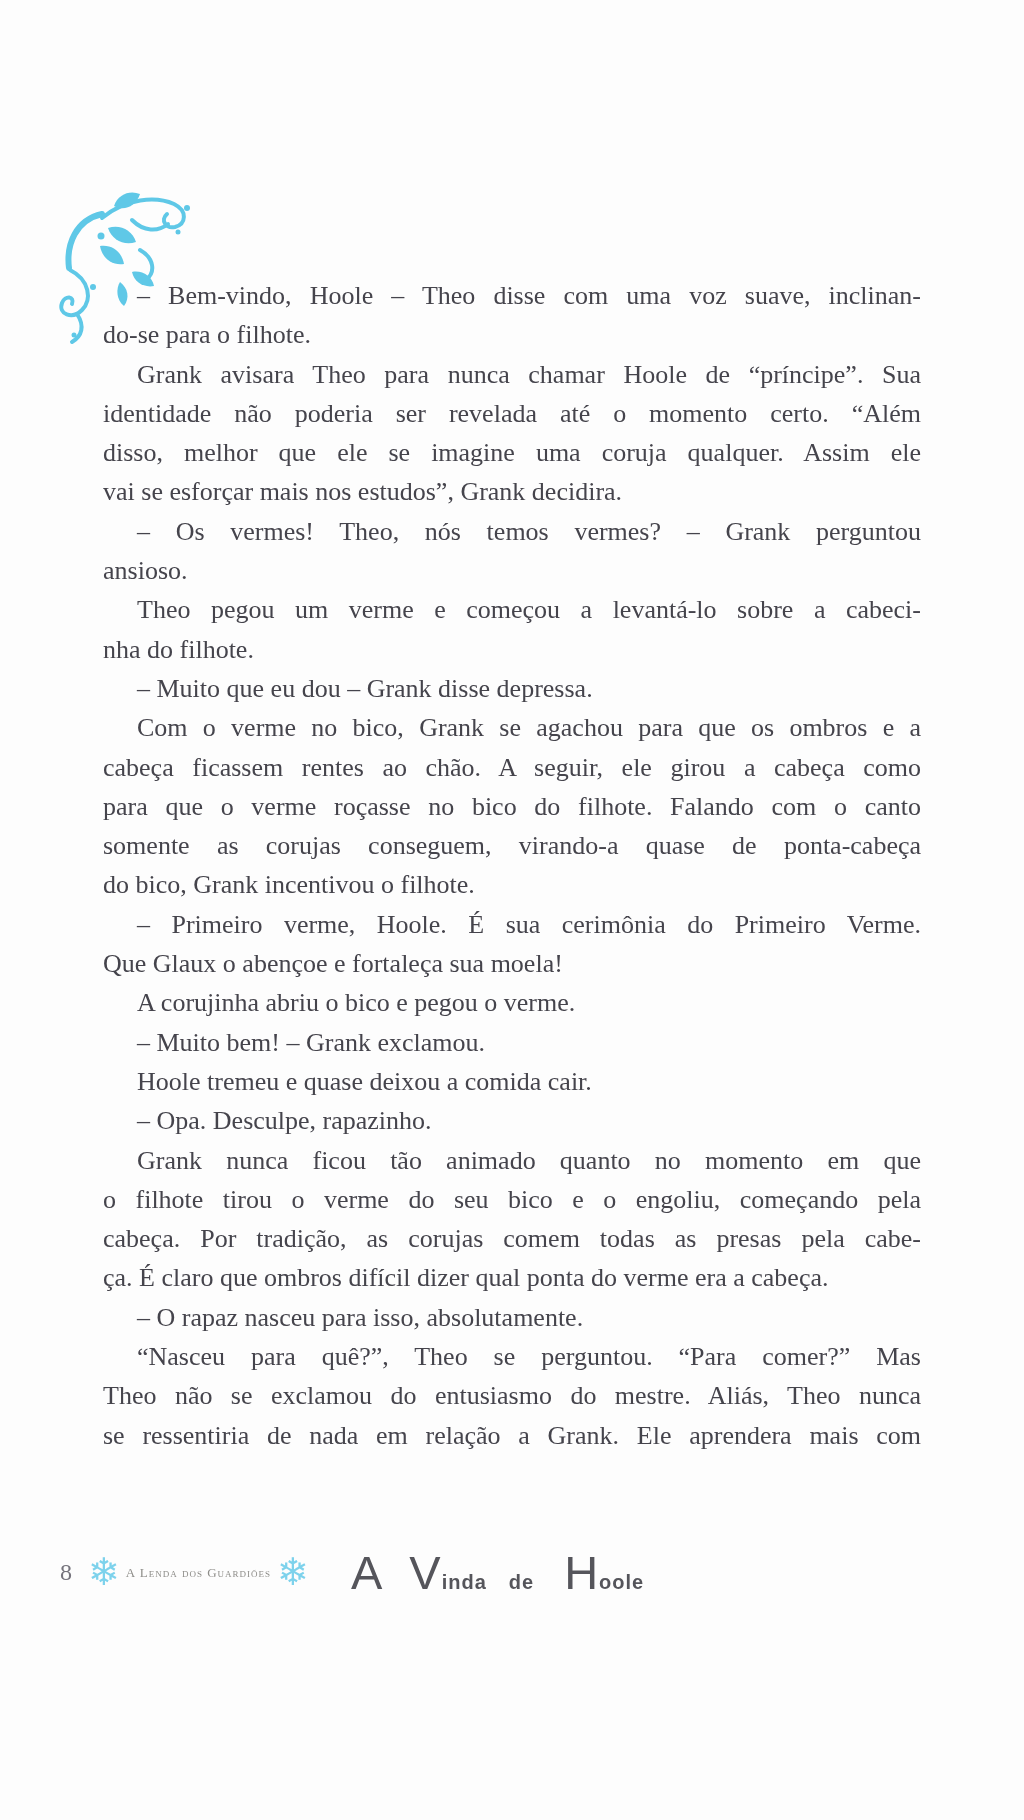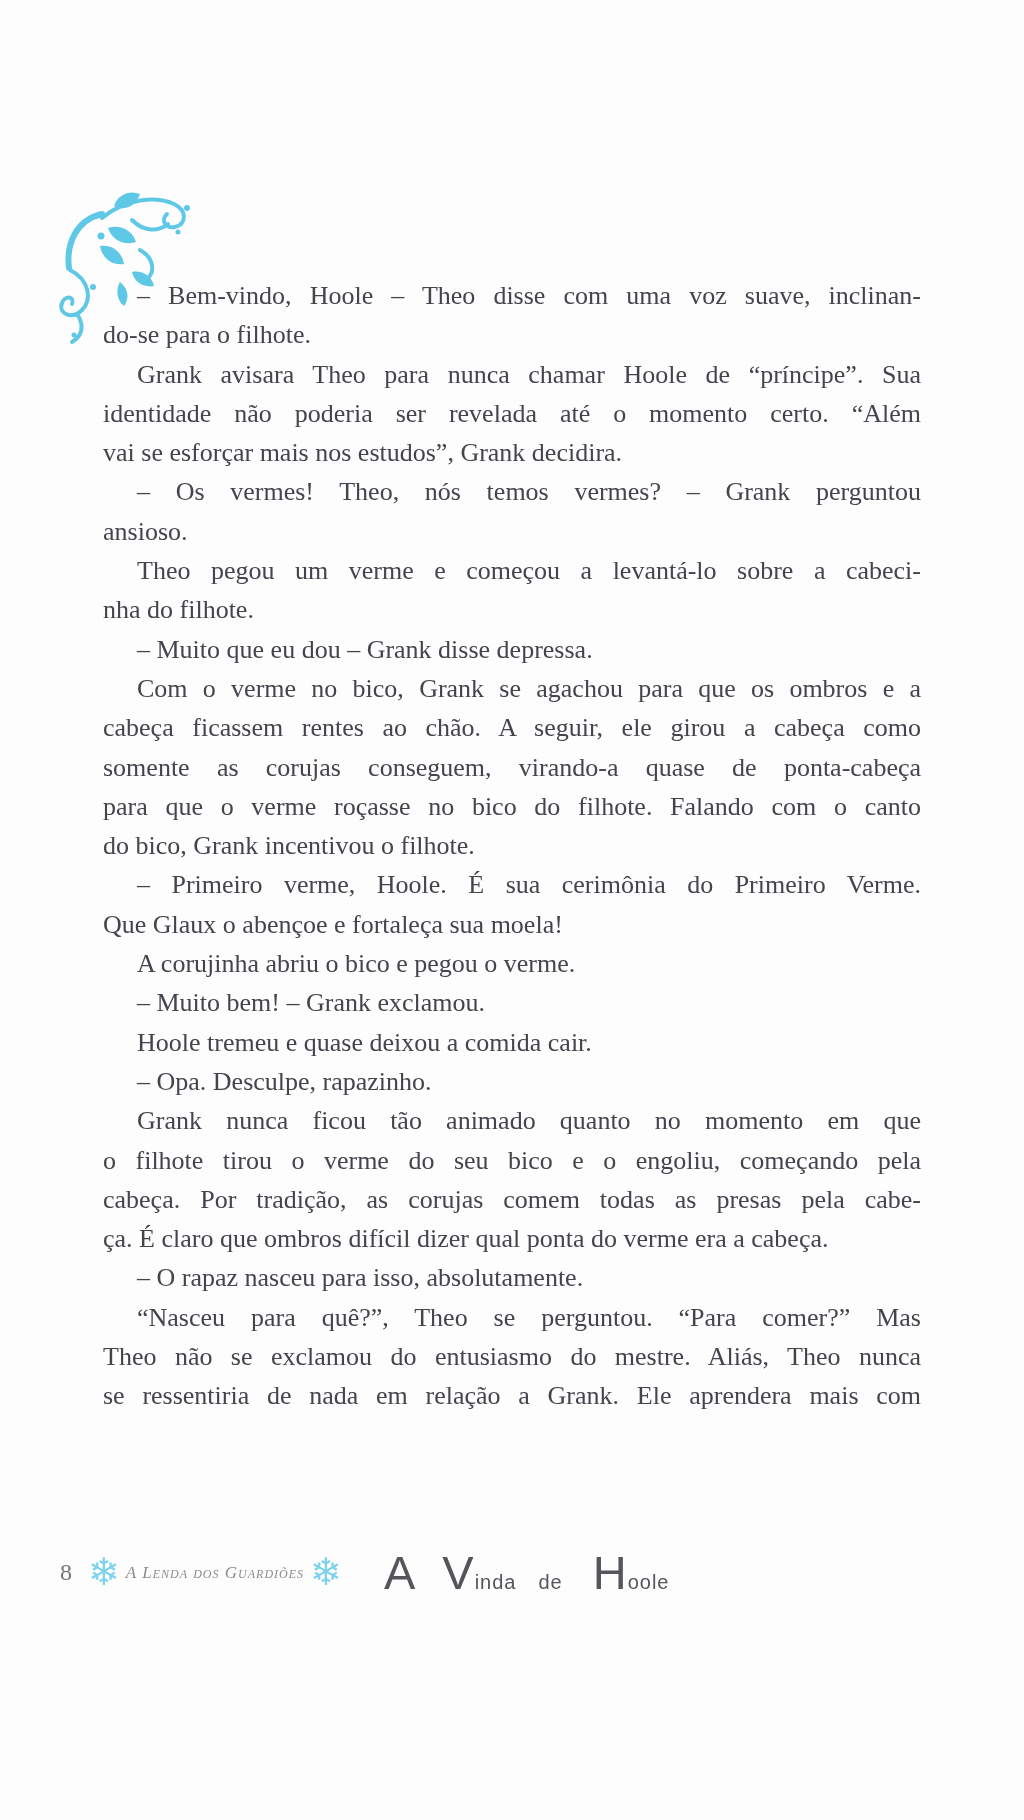--- a/index.html
+++ b/index.html
@@ -42,35 +42,34 @@
   .snowflake{
     font-family:"DejaVu Sans",sans-serif;
     color:var(--snowflake);
     font-size:38px;line-height:1;
     margin:0 4px;
     user-select:none;
   }
   .series-title{
     font-variant:small-caps;
     color:var(--series);
-    font-size:17px;letter-spacing:1px;line-height:1;
+    font-size:13px;letter-spacing:1px;line-height:1;
     margin:0 2px;
     white-space:nowrap;
-    font-style:italic;
   }
   .book-title{
     display:flex;align-items:baseline;
     margin-left:38px;
     color:var(--booktitle);
     font-family:"Liberation Sans","DejaVu Sans",sans-serif;
     white-space:nowrap;
   }
   .bt-cap{font-size:47px;font-weight:400;line-height:1;letter-spacing:1px;}
   .bt-cap.gap{margin-left:26px;}
-  .bt-small{font-size:20px;font-weight:400;letter-spacing:1px;}
+  .bt-small{font-size:20px;font-weight:700;letter-spacing:1px;}
   .bt-mid{margin-left:22px;margin-right:4px;}
 </style>
 </head>
 <body>
 
 <div class="page">
 
   <svg class="flourish" viewBox="0 0 158 162" width="158" height="162" aria-hidden="true">
     <g fill="none" stroke="var(--flourish)" stroke-width="4" stroke-linecap="round">
       <path d="M58 34 C82 14 112 12 130 20 C144 27 142 40 131 43 C122 45 116 36 123 30"></path>
@@ -92,30 +91,31 @@
       <circle cx="49" cy="103" r="3"></circle>
       <circle cx="30" cy="151" r="2.5"></circle>
     </g>
   </svg>
 
   <main class="text-block">
       <div class="line indent fill">– Bem-vindo, Hoole – Theo disse com uma voz suave, inclinan-</div>
       <div class="line">do-se para o filhote.</div>
       <div class="line indent fill">Grank avisara Theo para nunca chamar Hoole de “príncipe”. Sua</div>
       <div class="line fill">identidade não poderia ser revelada até o momento certo. “Além</div>
+      <div class="line fill">disso, melhor que ele se imagine uma coruja qualquer. Assim ele</div>
       <div class="line">vai se esforçar mais nos estudos”, Grank decidira.</div>
       <div class="line indent fill">– Os vermes! Theo, nós temos vermes? – Grank perguntou</div>
       <div class="line">ansioso.</div>
       <div class="line indent fill">Theo pegou um verme e começou a levantá-lo sobre a cabeci-</div>
       <div class="line">nha do filhote.</div>
       <div class="line indent">– Muito que eu dou – Grank disse depressa.</div>
       <div class="line indent fill">Com o verme no bico, Grank se agachou para que os ombros e a</div>
       <div class="line fill">cabeça ficassem rentes ao chão. A seguir, ele girou a cabeça como</div>
+      <div class="line fill">para que o verme roçasse no bico do filhote. Falando com o canto</div>
       <div class="line fill">somente as corujas conseguem, virando-a quase de ponta-cabeça</div>
-      <div class="line fill">para que o verme roçasse no bico do filhote. Falando com o canto</div>
       <div class="line">do bico, Grank incentivou o filhote.</div>
       <div class="line indent fill">– Primeiro verme, Hoole. É sua cerimônia do Primeiro Verme.</div>
       <div class="line">Que Glaux o abençoe e fortaleça sua moela!</div>
       <div class="line indent">A corujinha abriu o bico e pegou o verme.</div>
       <div class="line indent">– Muito bem! – Grank exclamou.</div>
       <div class="line indent">Hoole tremeu e quase deixou a comida cair.</div>
       <div class="line indent">– Opa. Desculpe, rapazinho.</div>
       <div class="line indent fill">Grank nunca ficou tão animado quanto no momento em que</div>
       <div class="line fill">o filhote tirou o verme do seu bico e o engoliu, começando pela</div>
       <div class="line fill">cabeça. Por tradição, as corujas comem todas as presas pela cabe-</div>

